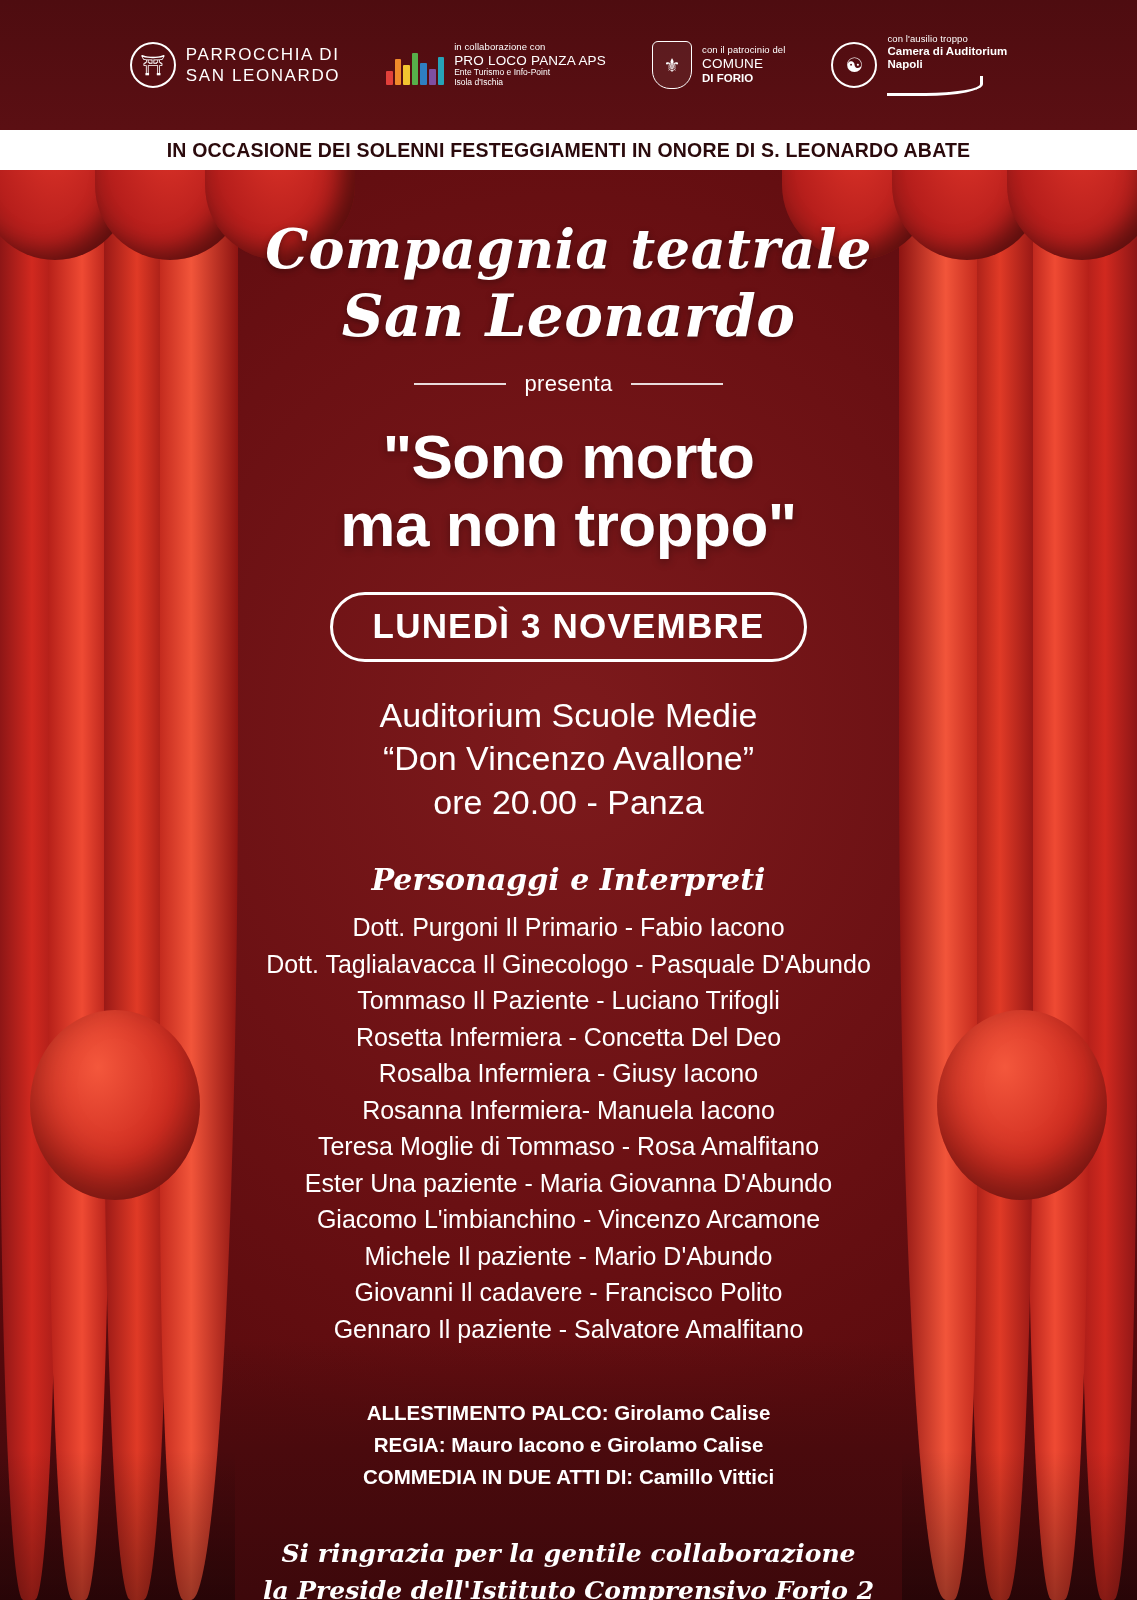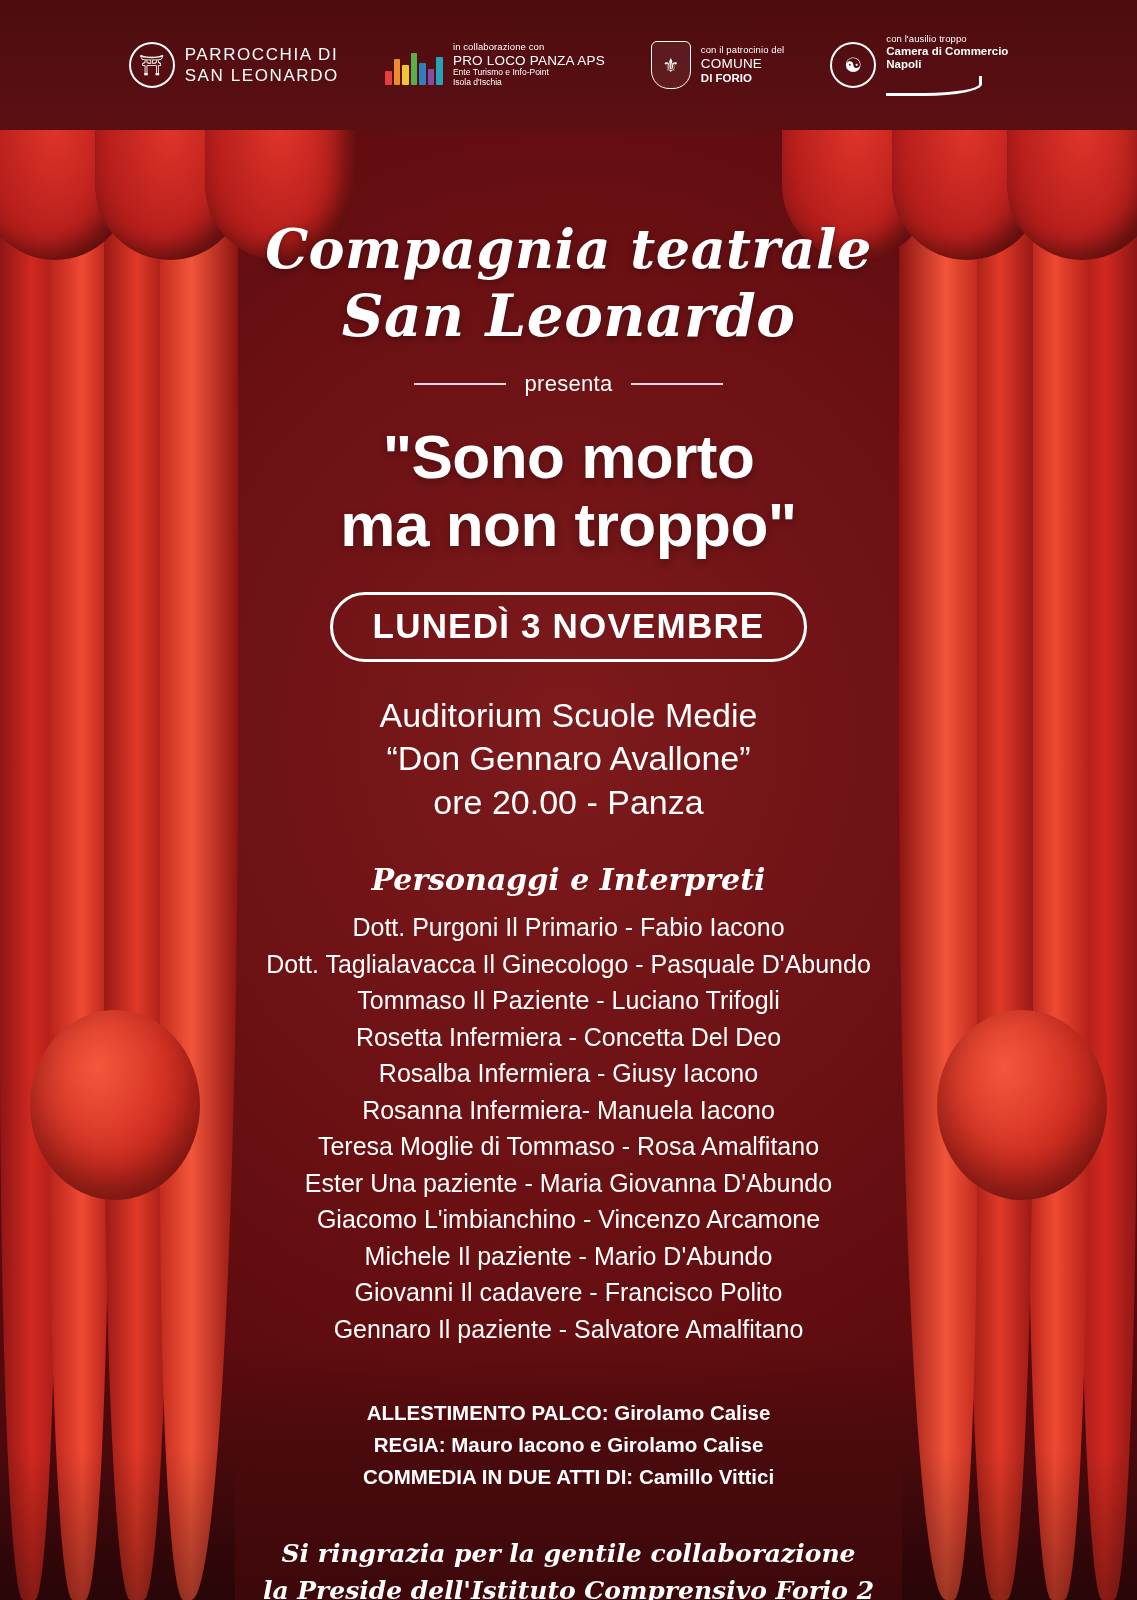--- a/index.html
+++ b/index.html
@@ -316,28 +316,31 @@
         <div class="s-small">con il patrocinio del</div>
         <div class="s-big">COMUNE</div>
         <div class="s-mid">DI FORIO</div>
       </div>
     </div>
 
     <div class="sponsor">
       <span class="emblem">☯</span>
       <div class="sponsor-txt">
         <div class="s-small">con l'ausilio troppo</div>
-        <div class="s-mid">Camera di Commercio</div>
+        <div class="s-mid">Camera di Auditorium</div>
         <div class="s-mid">Napoli</div>
         <div class="cciaa-swoosh"></div>
       </div>
     </div>
 
   </div>
 
+  <div class="banner">
+    <span>IN OCCASIONE DEI SOLENNI FESTEGGIAMENTI IN ONORE DI S. LEONARDO ABATE</span>
+  </div>
 
   <div class="stage-floor"></div>
 
   <div class="valance">
     <div class="drape" style="left:-20px"></div>
     <div class="drape" style="left:95px"></div>
     <div class="drape" style="left:205px"></div>
     <div class="drape" style="right:205px"></div>
     <div class="drape" style="right:95px"></div>
     <div class="drape" style="right:-20px"></div>
@@ -372,21 +375,21 @@
       <span class="rule"></span>
     </div>
 
     <div class="title">"Sono morto</div>
     <div class="title" style="margin-top:0">ma non troppo"</div>
 
     <div class="date-pill">LUNEDÌ 3 NOVEMBRE</div>
 
     <div class="venue">
       <div>Auditorium Scuole Medie</div>
-      <div>“Don Gennaro Avallone”</div>
+      <div>“Don Vincenzo Avallone”</div>
       <div>ore 20.00 - Panza</div>
     </div>
 
     <div class="cast-heading script">Personaggi e Interpreti</div>
 
     <div class="cast">
       <div class="row">Dott. Purgoni Il Primario - Fabio Iacono</div>
       <div class="row">Dott. Taglialavacca Il Ginecologo - Pasquale D'Abundo</div>
       <div class="row">Tommaso Il Paziente - Luciano Trifogli</div>
       <div class="row">Rosetta Infermiera - Concetta Del Deo</div>

